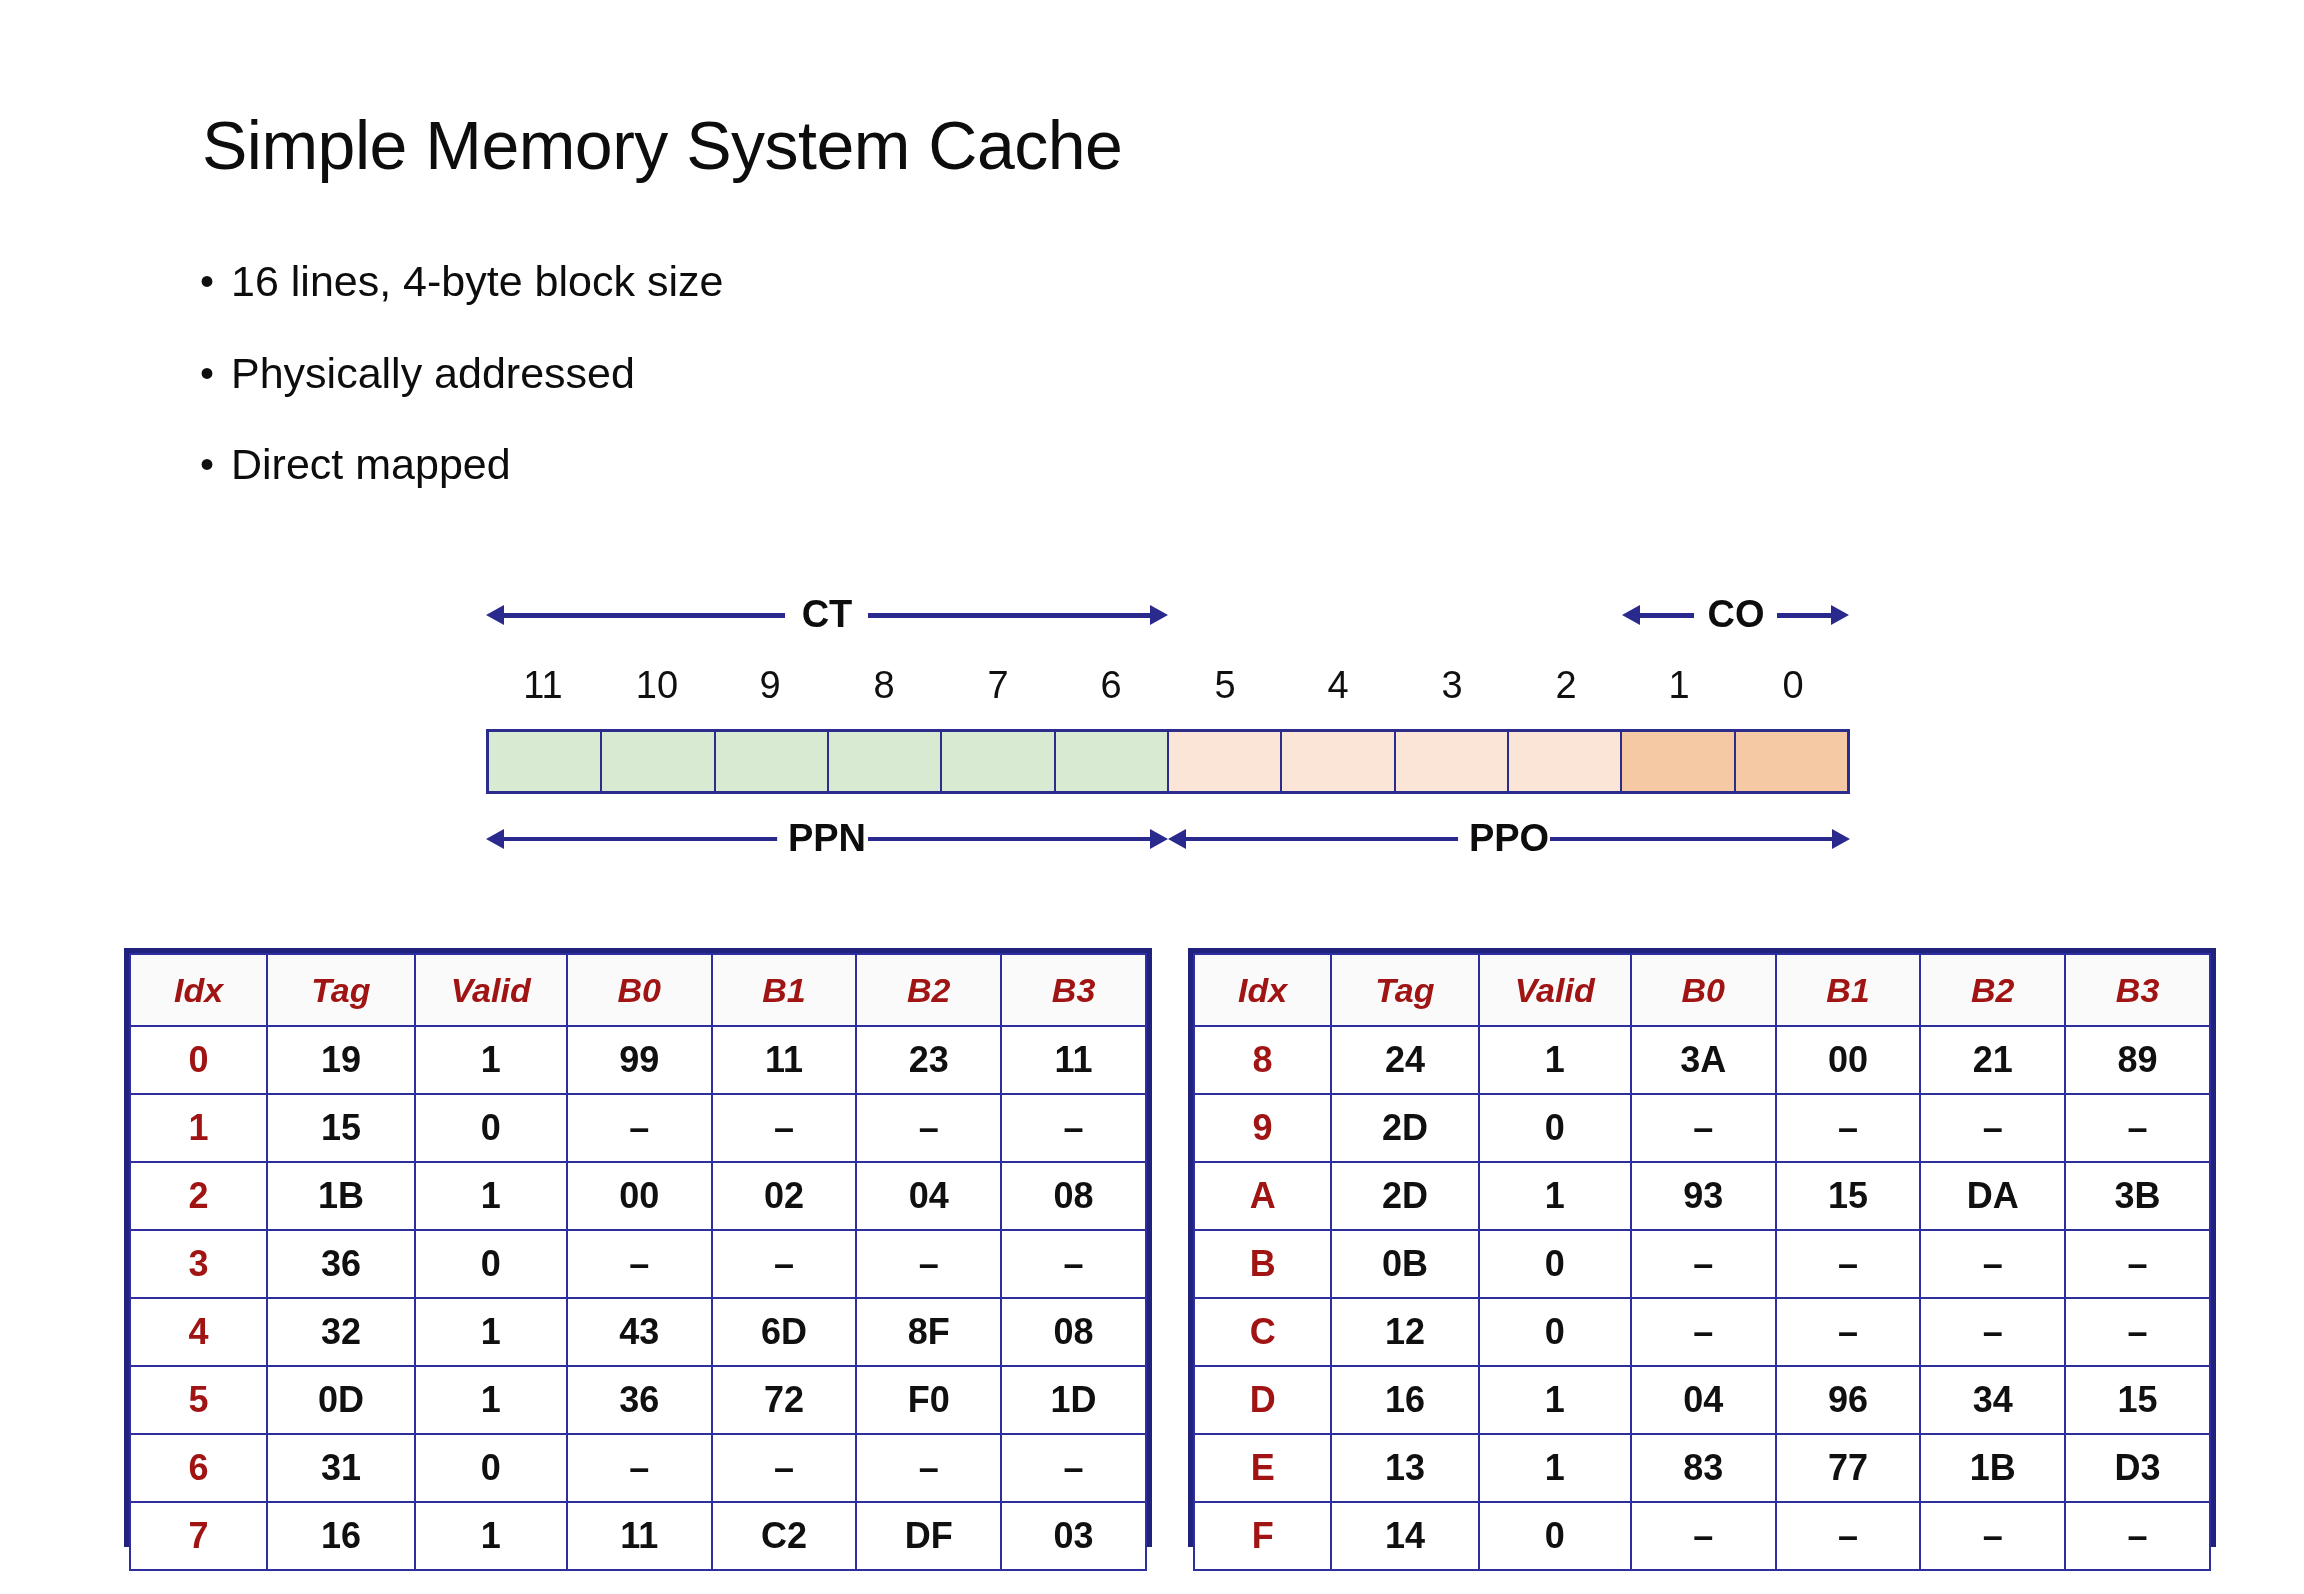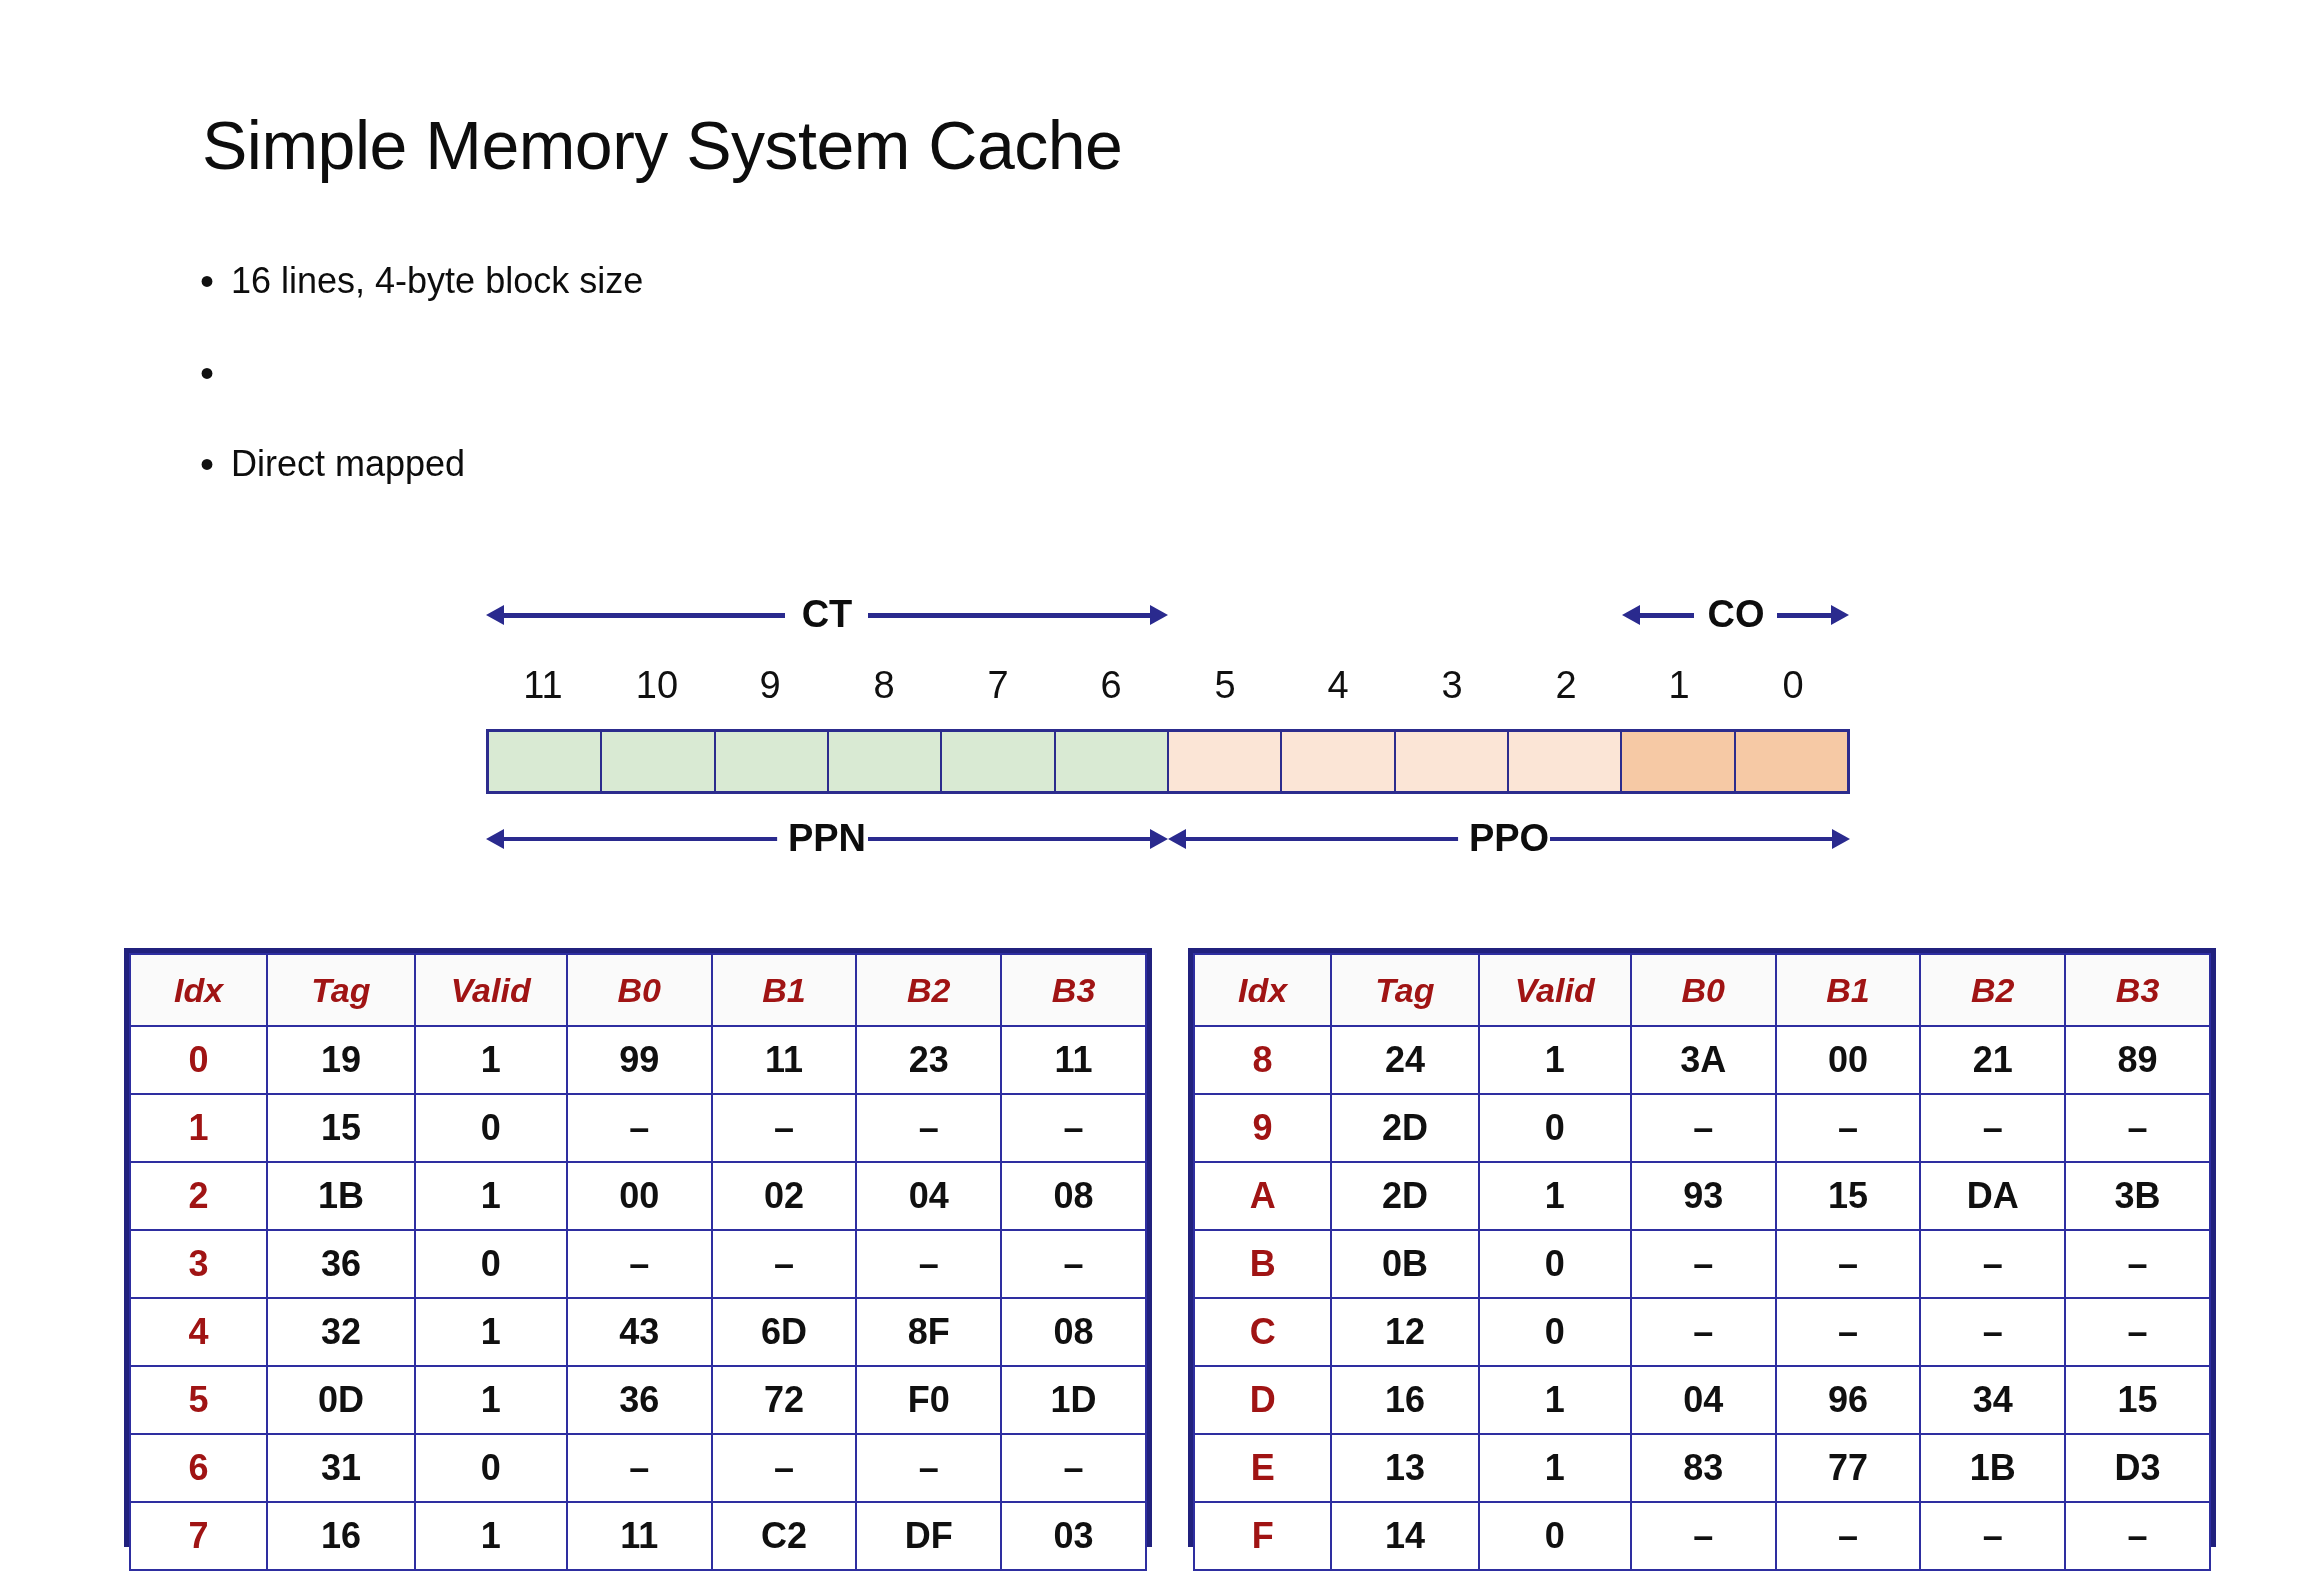--- a/index.html
+++ b/index.html
@@ -13,21 +13,21 @@
     position:absolute;left:202px;top:106px;
     font-size:68px;font-weight:400;color:#0d0d0d;
     letter-spacing:-0.5px;white-space:nowrap;
   }
   #bullet-list{position:absolute;left:200px;top:254px;width:1260px;}
   .bullet-row{display:flex;align-items:flex-start;margin-bottom:21.6px;height:70px;}
   .bullet-dot{
     width:31px;min-width:31px;font-size:40px;line-height:54px;color:#101010;
     text-align:left;
   }
-  .bullet-text{font-size:36px;line-height:54px;color:#0d0d0d;white-space:nowrap;}
+  .bullet-text{font-size:43px;line-height:54px;color:#0d0d0d;white-space:nowrap;}
 
   
   #addr-diagram{position:absolute;left:486px;top:590px;width:1364px;}
 
   .arrow-row{position:relative;height:52px;width:1364px;}
   .arrow-seg{position:absolute;top:0;height:52px;text-align:right;}
   .arrow-line{
     position:absolute;top:23.4px;height:4.5px;background:#2a2a8e;
   }
   .arrow-head{
@@ -91,20 +91,21 @@
 
 <div id="slide-title">Simple Memory System Cache</div>
 
 <div id="bullet-list">
     <div class="bullet-row">
       <span class="bullet-dot">•</span>
       <span class="bullet-text">16 lines, 4-byte block size</span>
     </div>
     <div class="bullet-row">
       <span class="bullet-dot">•</span>
+      <span class="bullet-text">Physically addressed</span>
     </div>
     <div class="bullet-row">
       <span class="bullet-dot">•</span>
       <span class="bullet-text">Direct mapped</span>
     </div>
   </div>
 
 <div id="addr-diagram">
   <div class="arrow-row" id="top-arrow-row">
       <div class="arrow-seg" style="left: 0px; width: 682px;">

